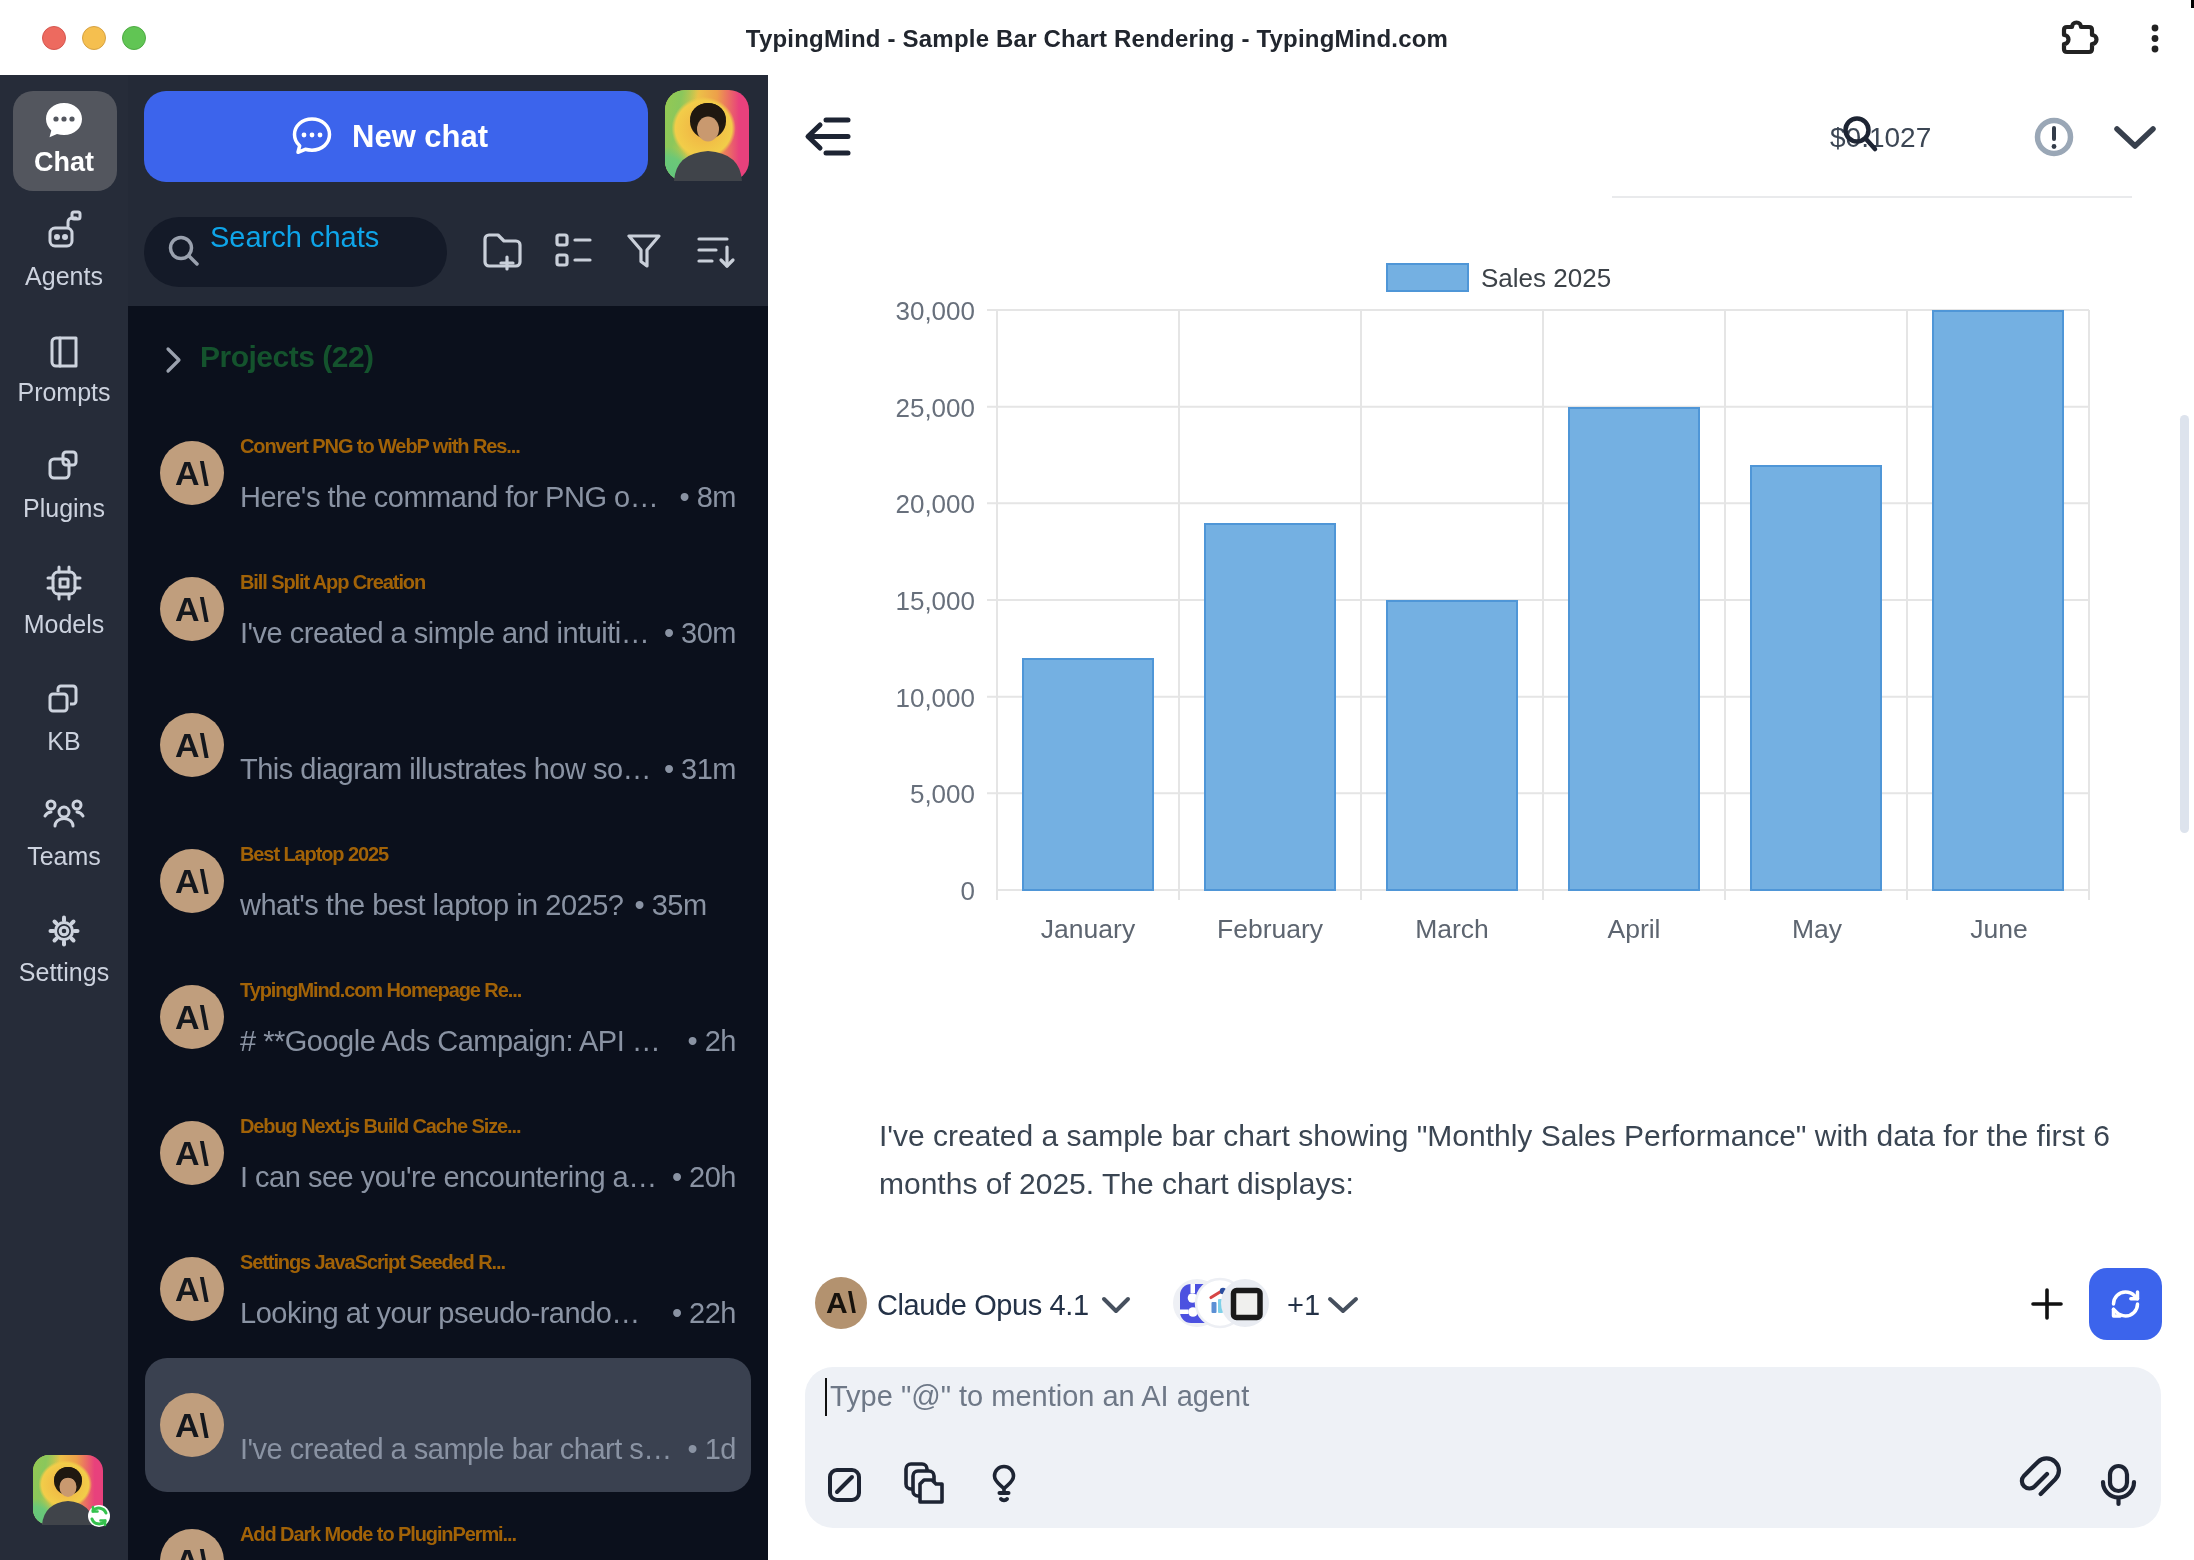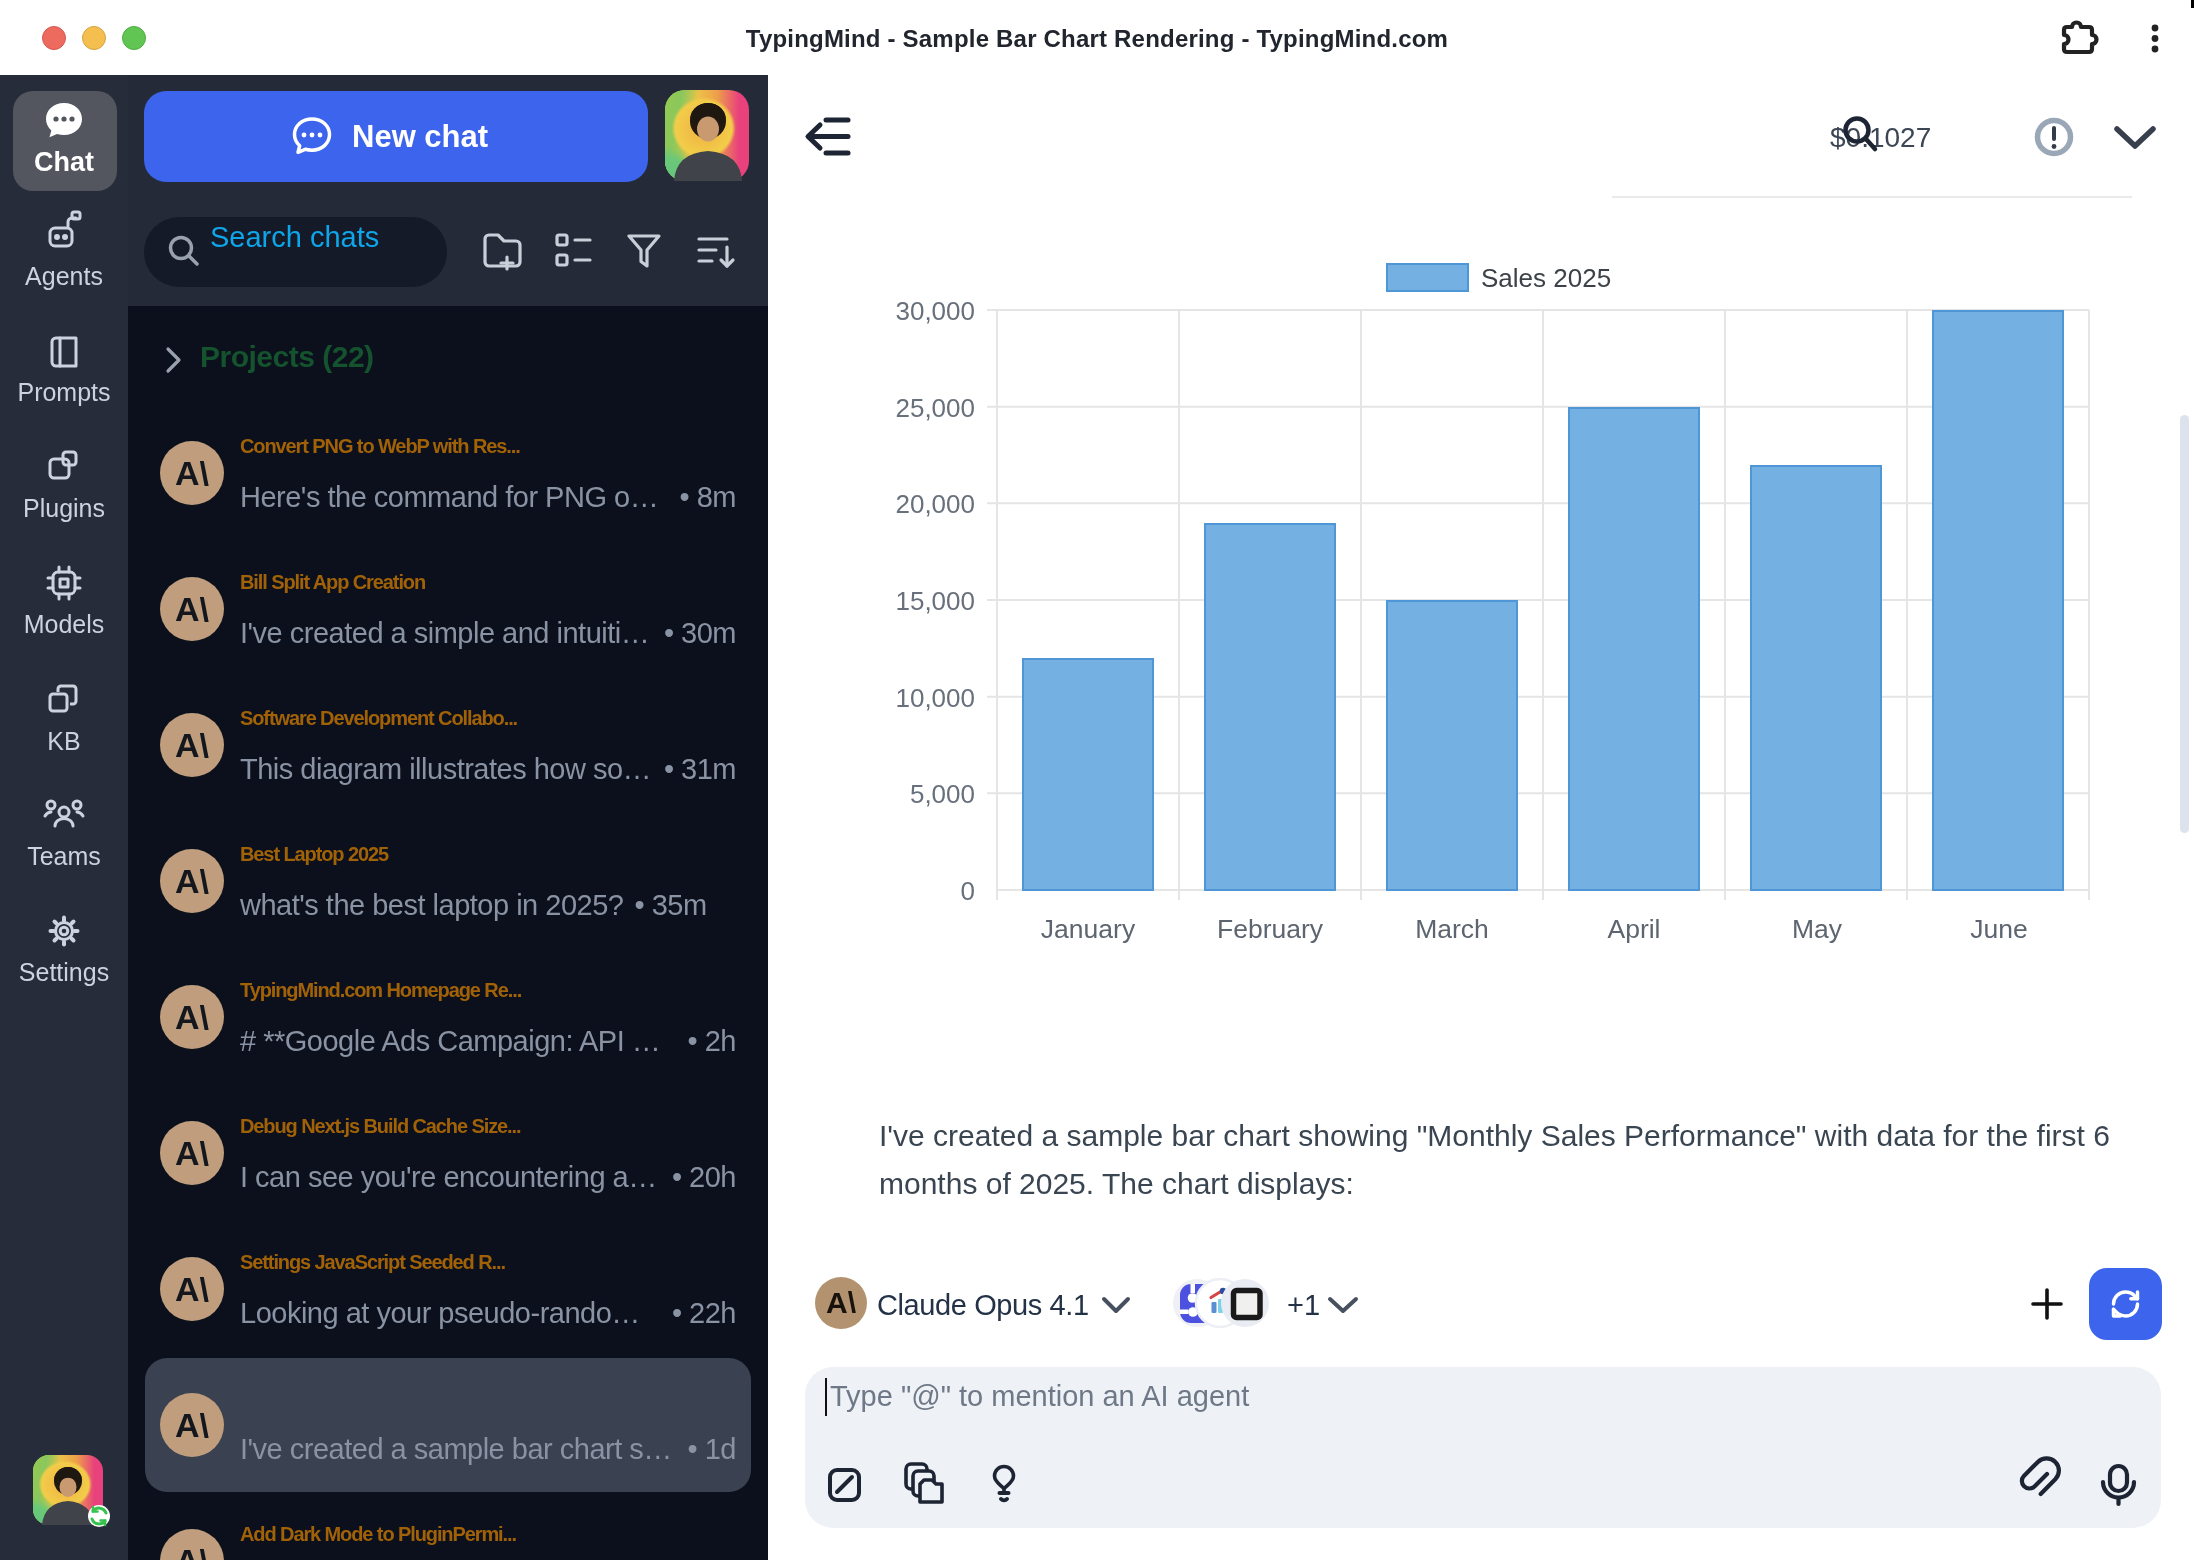--- a/index.html
+++ b/index.html
@@ -123,21 +123,20 @@
   <div class="abs chat-item" style="top:569px;">
     <div class="av">A\</div>
     <div class="tt">Bill Split App Creation</div>
     <div class="st">
         <span class="tx">I've created a simple and intuitive bi</span>
         <span class="tm">• 30m</span>
       </div>
   </div>
   <div class="abs chat-item" style="top:705px;">
     <div class="av">A\</div>
-    <div class="tt">Software Development Collabo...</div>
     <div class="st">
         <span class="tx">This diagram illustrates how softwar</span>
         <span class="tm">• 31m</span>
       </div>
   </div>
   <div class="abs chat-item" style="top:841px;">
     <div class="av">A\</div>
     <div class="tt">Best Laptop 2025</div>
     <div class="st">
         <span class="tx">what's the best laptop in 2025?</span>

